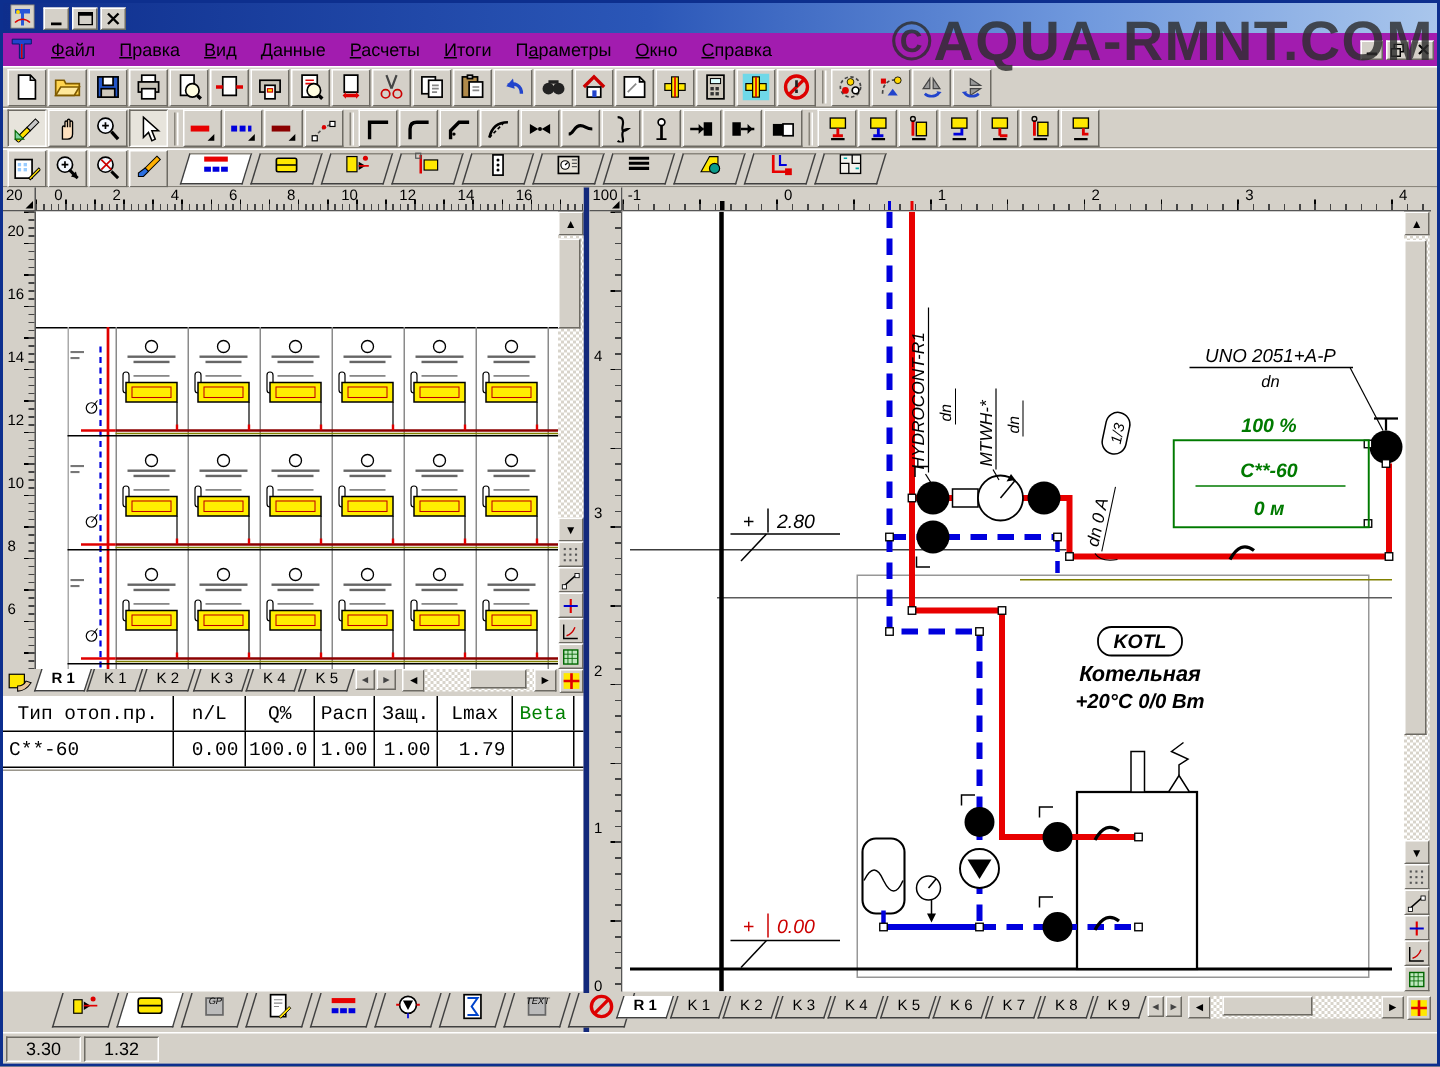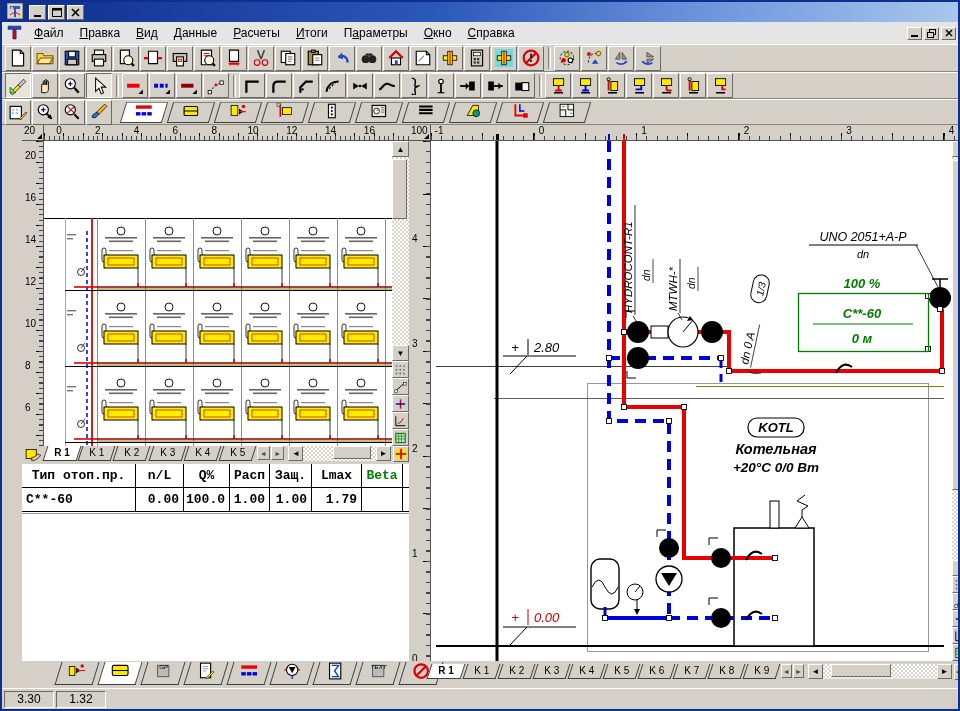--- a/index.html
+++ b/index.html
@@ -8,39 +8,39 @@
        border:2px solid #0d2f8e;font-family:"Liberation Sans",sans-serif;overflow:hidden;}
   .raised{border:1px solid;border-color:#ffffff #6d6a63 #6d6a63 #ffffff;background:#d4d0c8;}
   
   .titlebar{height:20px;display:flex;align-items:center;padding:1px 3px;
             background:linear-gradient(90deg,#0e2e8c 0%,#2b57b8 45%,#6f98dd 75%,#a9c6ec 100%);}
   .title-text{color:#fff;font-weight:bold;font-size:12px;margin-left:5px;flex:1;white-space:nowrap;overflow:hidden;}
   .wbtn{width:17px;height:15px;margin-left:2px;display:flex;align-items:center;justify-content:center;
         font-size:10px;color:#000;}
   .wbtn svg{display:block;}
   
-  .menubar{height:22px;display:flex;align-items:center;padding:0 2px;background:#e5e5e5;}
+  .menubar{height:22px;display:flex;align-items:center;padding:0 2px;background:#a21caf;}
   .menu-item{padding:3px 8px;font-size:12px;color:#000;white-space:nowrap;}
   .menu-item u{text-decoration:underline;}
   .mdiicon{width:18px;height:18px;margin:0 2px;}
   .menubar .spacer{flex:1;}
   
   .toolbar{display:flex;align-items:center;padding:1px 3px;background:#d4d0c8;
            border-top:1px solid #fff;border-bottom:1px solid #8a867d;}
   .tbtn{width:26px;height:25px;display:flex;align-items:center;justify-content:center;
         border:1px solid;border-color:#ffffff #6d6a63 #6d6a63 #ffffff;background:#d4d0c8;margin-right:1px;}
   .tbtn.pressed{border-color:#6d6a63 #ffffff #ffffff #6d6a63;background:#e7e4dc;}
   .sep{width:3px;height:22px;border-left:1px solid #8a867d;border-right:1px solid #ffffff;margin:0 3px;}
   .trap{height:21px;min-width:42px;padding:0 6px;margin-right:5px;background:#d4d0c8;
         border:1px solid #404040;border-top:1px solid #8a867d;transform:skewX(-17deg);
         display:flex;align-items:center;justify-content:center;}
   .trap>*{transform:skewX(17deg);}
   .trap.selected{background:#fff;}
   
-  .workarea{display:flex;height:563px;background:#d4d0c8;margin-left:20px;}
+  .workarea{display:flex;height:563px;background:#d4d0c8;}
   .pane{display:flex;flex-direction:column;background:#d4d0c8;}
   #leftPane{width:387px;}
   .splitter{width:6px;background:#13297c;}
   #rightPane{width:565px;padding-right:4px;}
   .rrow{display:flex;height:16px;}
   .rcorner{position:relative;width:22px;height:16px;background:#d4d0c8;font-size:10px;
            border-right:1px solid #555;border-bottom:1px solid #555;padding-left:2px;}
   .rcorner::after{content:"";position:absolute;right:1px;bottom:1px;
                   border-left:5px solid transparent;border-bottom:5px solid #000;}
   .hruler{position:relative;flex:1;height:16px;border-bottom:1px solid #555;overflow:hidden;}
@@ -63,21 +63,21 @@
   .stab{height:15px;padding:1px 8px;font-size:10px;transform:skewX(-18deg);margin-right:2px;
         border:1px solid #404040;border-top:none;background:#d4d0c8;color:#000;white-space:nowrap;}
   .stab>span{display:block;transform:skewX(18deg);}
   .stab.selected{background:#fff;font-weight:bold;}
   .spin{width:14px;height:14px;font-size:7px;display:flex;align-items:center;justify-content:center;
         border:1px solid;border-color:#ffffff #6d6a63 #6d6a63 #ffffff;background:#d4d0c8;color:#444;margin-left:1px;}
   .hscroll{height:15px;display:flex;margin-left:4px;}
   .htrack{position:relative;background:repeating-conic-gradient(#ffffff 0 25%,#d8d4cb 0 50%) 0 0/4px 4px;}
   .hthumb{position:absolute;top:0;height:13px;border:1px solid;border-color:#ffffff #6d6a63 #6d6a63 #ffffff;background:#d4d0c8;}
   
-  .gridtable{height:49px;background:#fff;font-family:"Liberation Mono",monospace;font-size:13px;font-weight:bold;}
+  .gridtable{height:49px;background:#fff;font-family:"Liberation Mono",monospace;font-size:13px;font-weight:normal;}
   .trow{display:flex;height:24px;border-bottom:1px solid #000;}
   .tcell{border-right:1px solid #000;display:flex;align-items:center;padding:0 4px;overflow:hidden;white-space:nowrap;}
   .tcell.num{justify-content:flex-end;}
   .tcell.ctr{justify-content:center;}
   .tcell.green{color:#008000;}
   .filler{flex:1;background:#fff;border-top:1px solid #9a968c;}
   .traprow{height:28px;display:flex;align-items:flex-start;background:#d4d0c8;
            border-top:1px solid #fff;padding-top:1px;padding-left:36px;}
   .traprow .trap{height:23px;min-width:38px;border-top:none;}
   
@@ -91,20 +91,21 @@
   #watermark{position:absolute;top:5px;right:2px;z-index:50;font-size:37px;font-weight:bold;
              letter-spacing:1px;color:rgba(45,45,45,0.82);font-family:"Liberation Sans",sans-serif;
              pointer-events:none;white-space:nowrap;}
   svg text{font-family:"Liberation Sans",sans-serif;}
 </style>
 </head>
 <body>
 
 <div id="app">
 
+  <div id="watermark">©AQUA-RMNT.COM</div>
 
   <div class="titlebar">
     <span class="mdiicon">
       <svg width="16" height="16" viewBox="0 0 16 16">
           <rect x="0" y="0" width="16" height="16" fill="#d8d4c8" stroke="#666"></rect>
           <path d="M3 3h10v3H9v8H7V6H3z" fill="#2856d8"></path>
           <path d="M3 12c3-3 7-3 10 0" stroke="#d00" fill="none"></path>
           <circle cx="5" cy="5" r="1.3" fill="#ffd700"></circle>
         </svg>
     </span>

